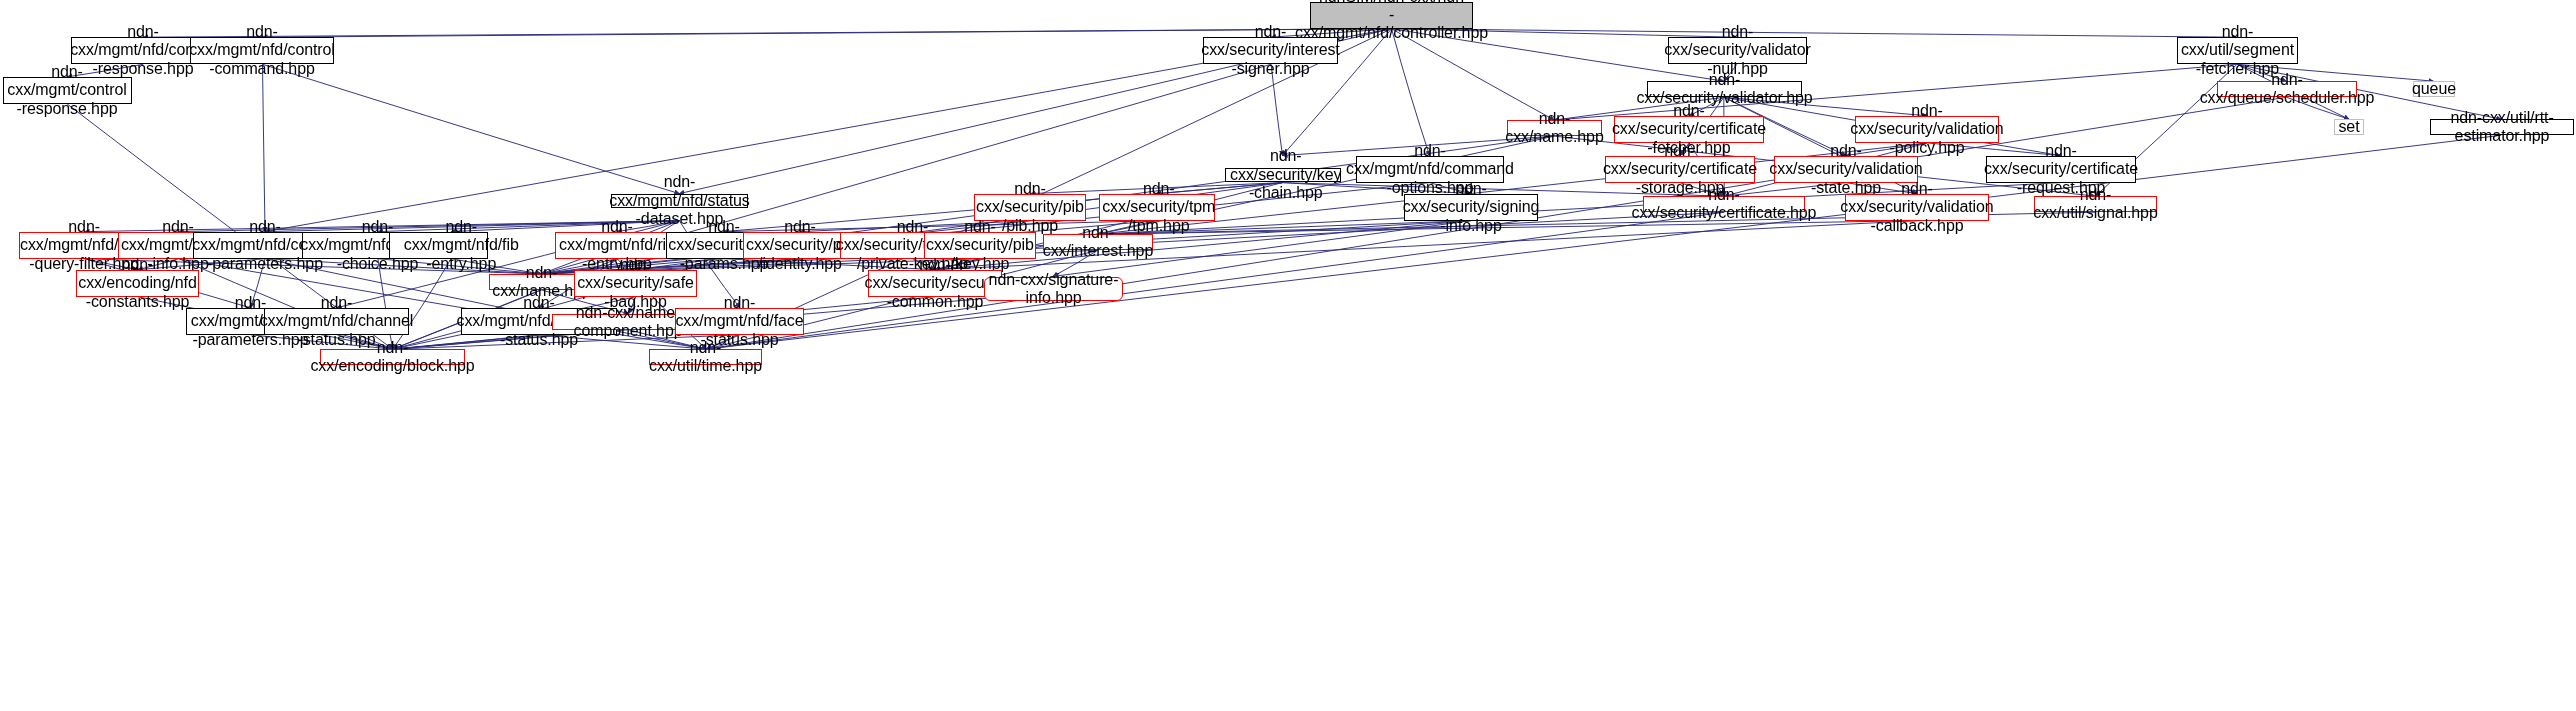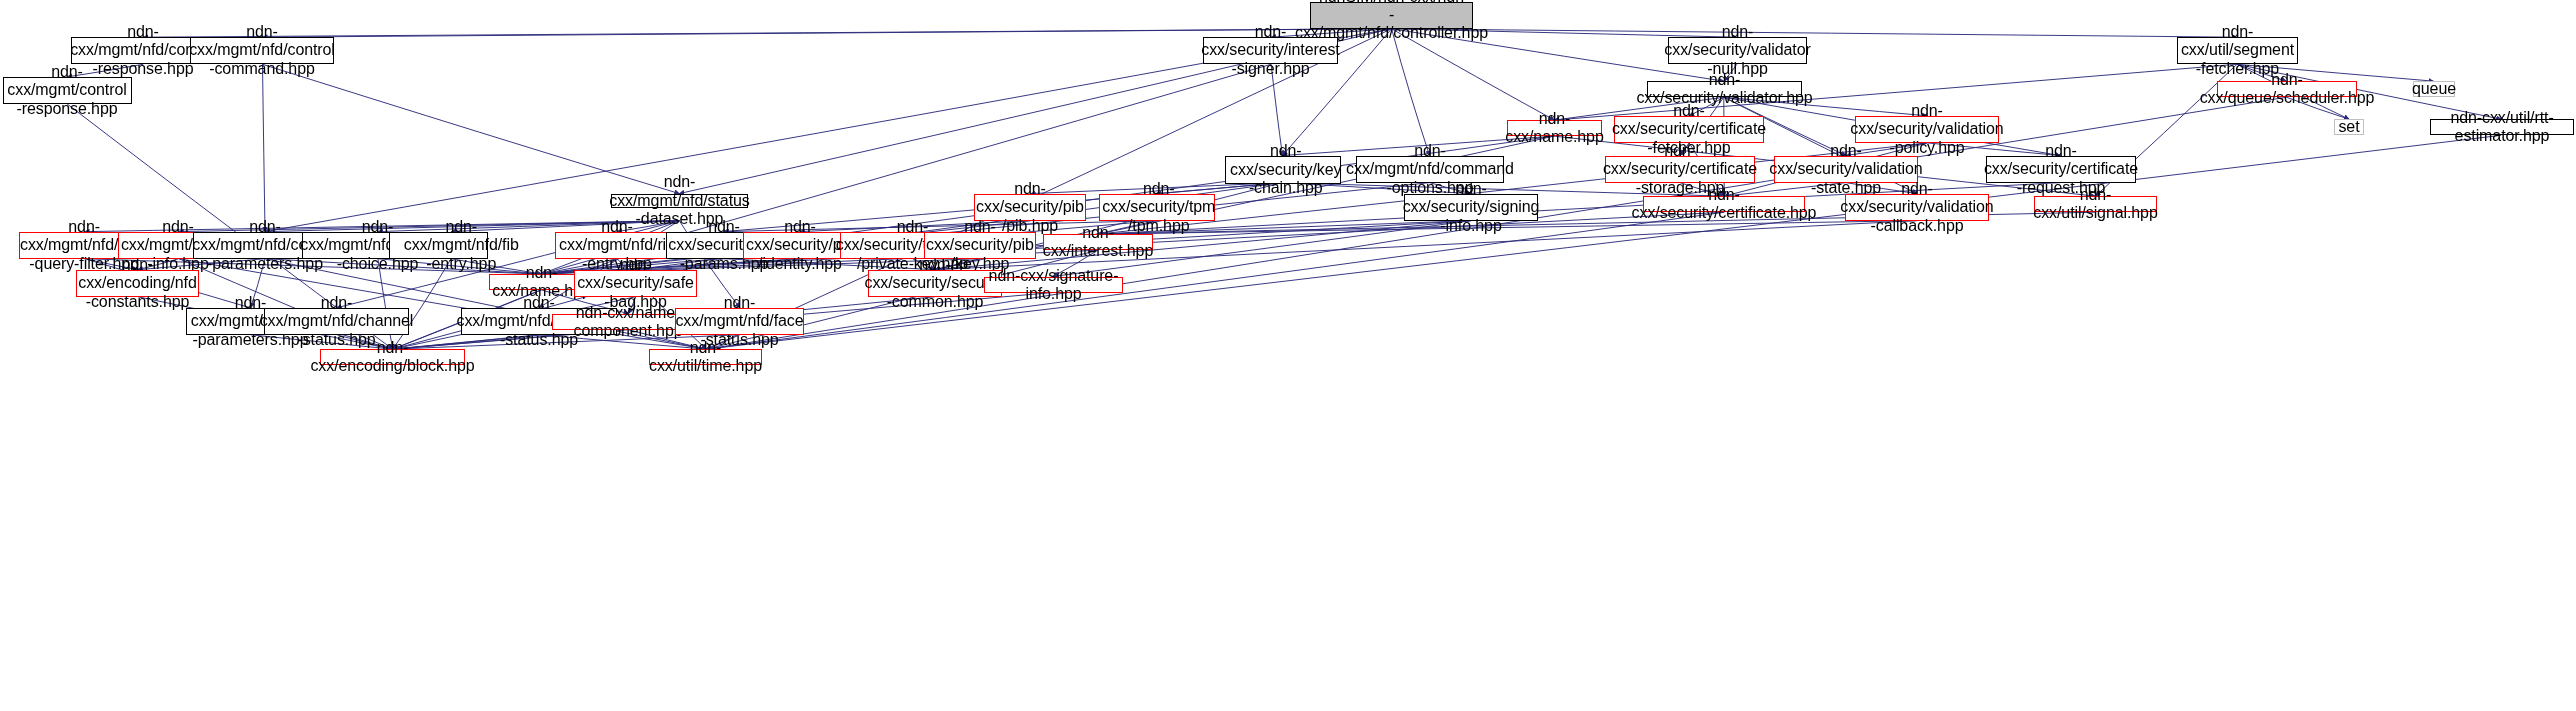--- a/index.html
+++ b/index.html
@@ -212,21 +212,21 @@
       <div class="node red" style="left: 1614px; top: 116px; width: 150px; height: 27px;">ndn-cxx/security/certificate
 -fetcher.hpp</div>
       <div class="node red" style="left: 1855px; top: 116px; width: 144px; height: 27px;">ndn-cxx/security/validation
 -policy.hpp</div>
       <div class="node red" style="left: 1605px; top: 156px; width: 150px; height: 27px;">ndn-cxx/security/certificate
 -storage.hpp</div>
       <div class="node red" style="left: 1774px; top: 156px; width: 144px; height: 27px;">ndn-cxx/security/validation
 -state.hpp</div>
       <div class="node" style="left: 1986px; top: 156px; width: 150px; height: 27px;">ndn-cxx/security/certificate
 -request.hpp</div>
-      <div class="node" style="left: 1225px; top: 156px; width: 116px; height: 28px; padding-left: 8px;">ndn-cxx/security/key
+      <div class="node" style="left: 1225px; top: 168px; width: 116px; height: 14px; padding-left: 8px;">ndn-cxx/security/key
 -chain.hpp</div>
       <div class="node" style="left: 1356px; top: 156px; width: 148px; height: 27px;">ndn-cxx/mgmt/nfd/command
 -options.hpp</div>
       <div class="node" style="left: 611px; top: 194px; width: 137px; height: 14px;">ndn-cxx/mgmt/nfd/status
 -dataset.hpp</div>
       <div class="node red" style="left: 974px; top: 194px; width: 112px; height: 27px;">ndn-cxx/security/pib
 /pib.hpp</div>
       <div class="node red" style="left: 1099px; top: 194px; width: 116px; height: 27px; padding-left: 6px;">ndn-cxx/security/tpm
 /tpm.hpp</div>
       <div class="node" style="left: 1404px; top: 194px; width: 134px; height: 27px;">ndn-cxx/security/signing
@@ -256,21 +256,21 @@
       <div class="node red" style="left: 924px; top: 232px; width: 112px; height: 27px;">ndn-cxx/security/pib
 /key.hpp</div>
       <div class="node red" style="left: 1043px; top: 234px; width: 110px; height: 16px;">ndn-cxx/interest.hpp</div>
       <div class="node red" style="left: 489px; top: 274px; width: 105px; height: 16px;">ndn-cxx/name.hpp</div>
       <div class="node red" style="left: 574px; top: 270px; width: 123px; height: 27px;">ndn-cxx/security/safe
 -bag.hpp</div>
       <div class="node red" style="left: 76px; top: 270px; width: 123px; height: 27px;">ndn-cxx/encoding/nfd
 -constants.hpp</div>
       <div class="node red" style="left: 868px; top: 270px; width: 134px; height: 27px;">ndn-cxx/security/security
 -common.hpp</div>
-      <div class="node red" style="left: 984px; top: 277px; width: 139px; height: 16px;">ndn-cxx/signature-info.hpp</div>
+      <div class="node red" style="left: 984px; top: 277px; width: 139px; height: 24px; border-radius: 6px;">ndn-cxx/signature-info.hpp</div>
       <div class="node" style="left: 186px; top: 308px; width: 129px; height: 27px;">ndn-cxx/mgmt/control
 -parameters.hpp</div>
       <div class="node" style="left: 264px; top: 308px; width: 145px; height: 27px;">ndn-cxx/mgmt/nfd/channel
 -status.hpp</div>
       <div class="node" style="left: 461px; top: 308px; width: 156px; height: 27px;">ndn-cxx/mgmt/nfd/forwarder
 -status.hpp</div>
       <div class="node red" style="left: 552px; top: 314px; width: 152px; height: 16px;">ndn-cxx/name-component.hpp</div>
       <div class="node red" style="left: 675px; top: 308px; width: 129px; height: 27px;">ndn-cxx/mgmt/nfd/face
 -status.hpp</div>
       <div class="node red" style="left: 320px; top: 349px; width: 145px; height: 16px;">ndn-cxx/encoding/block.hpp</div>

